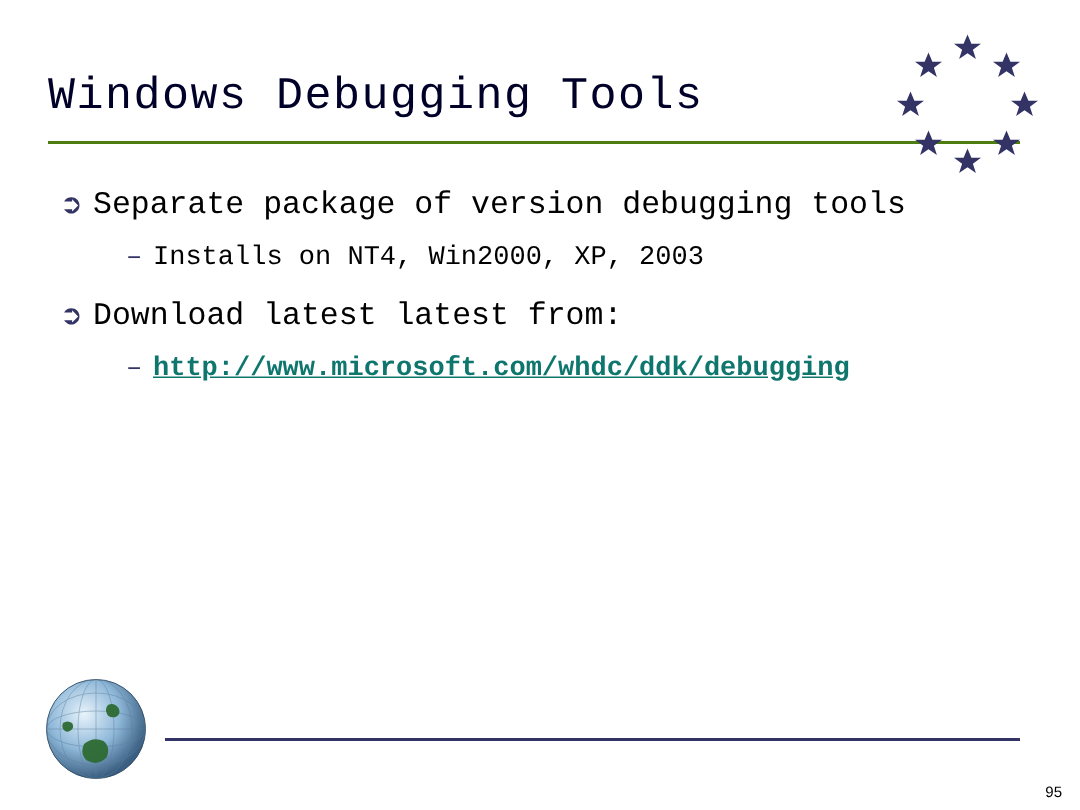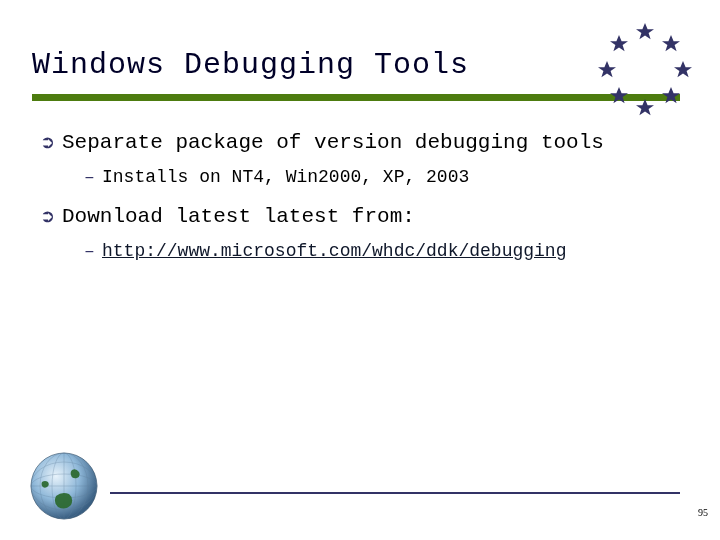--- a/index.html
+++ b/index.html
@@ -13,21 +13,21 @@
   }
   .header {
     position: relative;
     padding: 48px 40px 0 32px;
   }
   .title {
     font-size: 30px;
     font-weight: normal;
     color: #000028;
     letter-spacing: 1px;
-    border-bottom: 7px solid #4d7c0f;
+    border-bottom: 2px solid #4d7c0f;
     padding-bottom: 12px;
   }
   .stars-logo {
     position: absolute;
     top: 15px;
     right: 20px;
     width: 110px;
     height: 110px;
   }
   .content {
@@ -56,43 +56,44 @@
     margin-top: 4px;
     margin-bottom: 10px;
   }
   .dash {
     color: #333366;
     width: 18px;
     flex-shrink: 0;
   }
   .subbullet-text { flex: 1; }
   .link {
-    color: #0f172a;
+    color: #0f766e;
     text-decoration: underline;
+    font-weight: bold;
   }
   .footer-rule {
     position: absolute;
     left: 110px;
     right: 40px;
     bottom: 46px;
     border-top: 2px solid #333366;
   }
   .globe {
     position: absolute;
     left: 28px;
     bottom: 18px;
     width: 72px;
     height: 72px;
   }
   .page-num {
     position: absolute;
     right: 12px;
-    bottom: 22px;
+    bottom: 6px;
     font-size: 10px;
-    font-family: Liberation Serif, serif;
+    font-family: Liberation Sans, sans-serif;
     color: #000;
   }
   .star { fill: #333366; }
 </style>
 </head>
 <body>
 
 <div class="slide">
 
   <div class="header">

